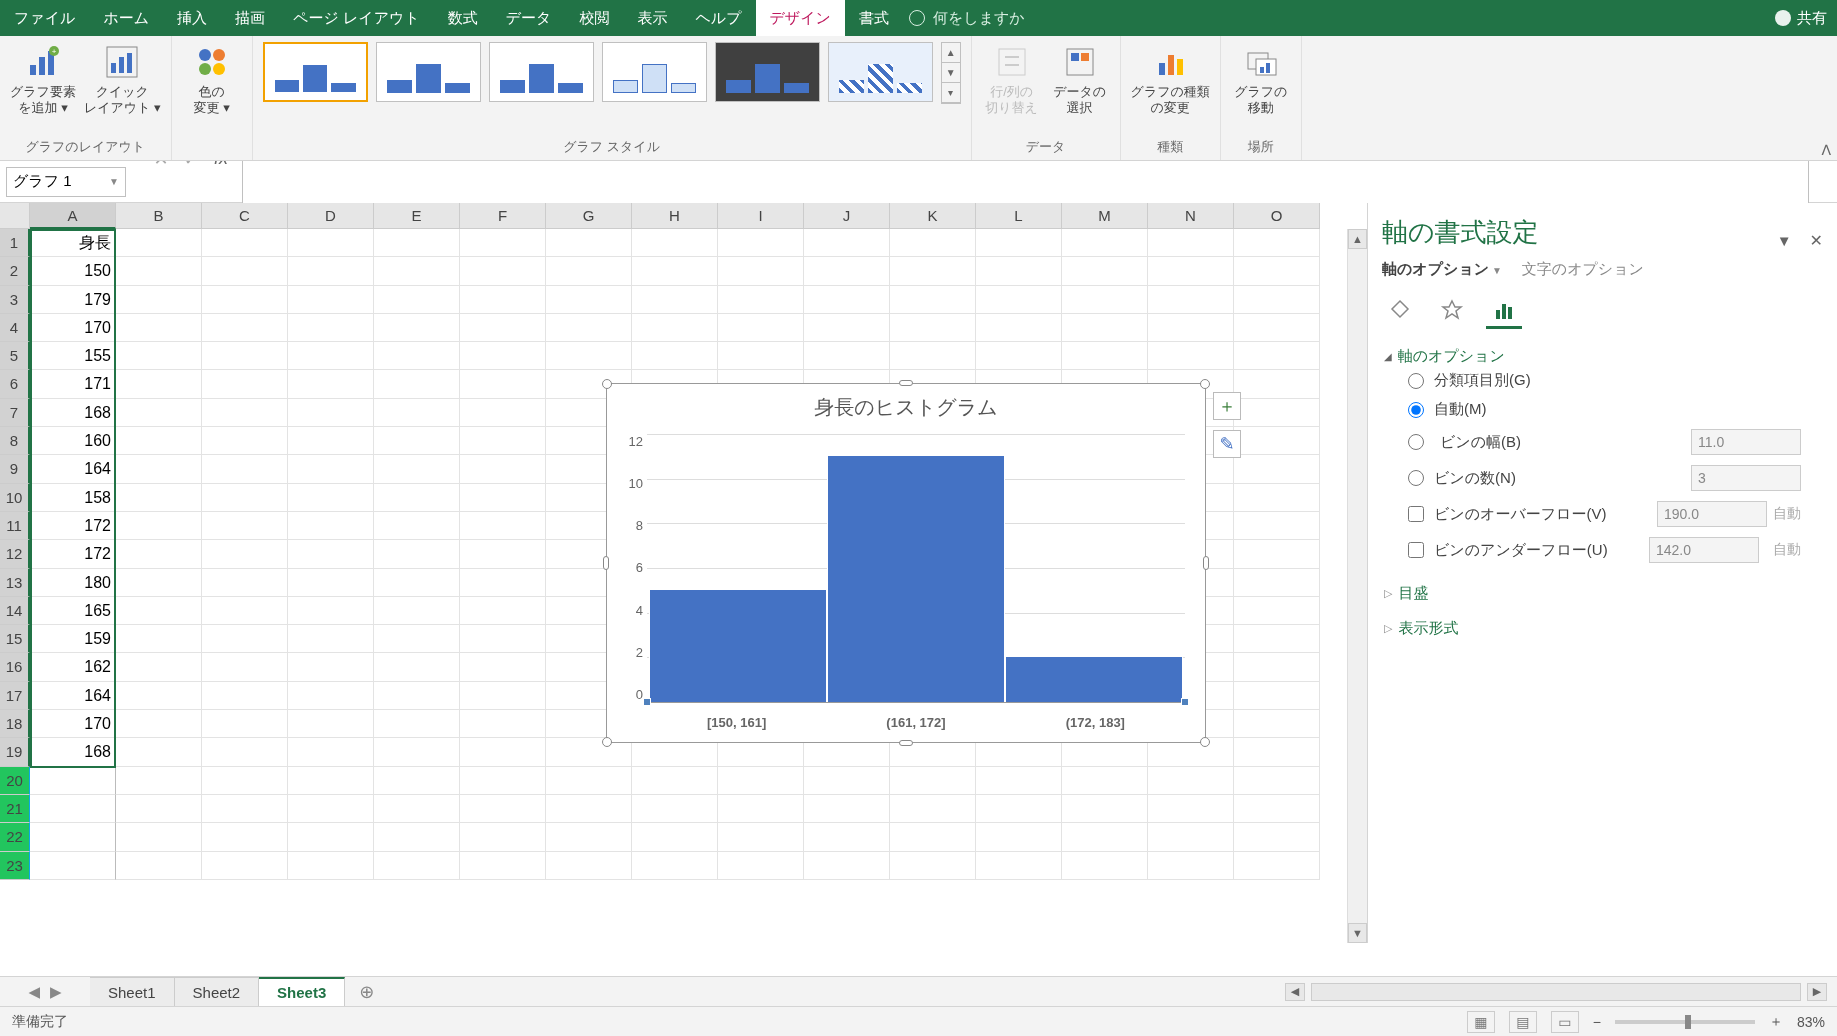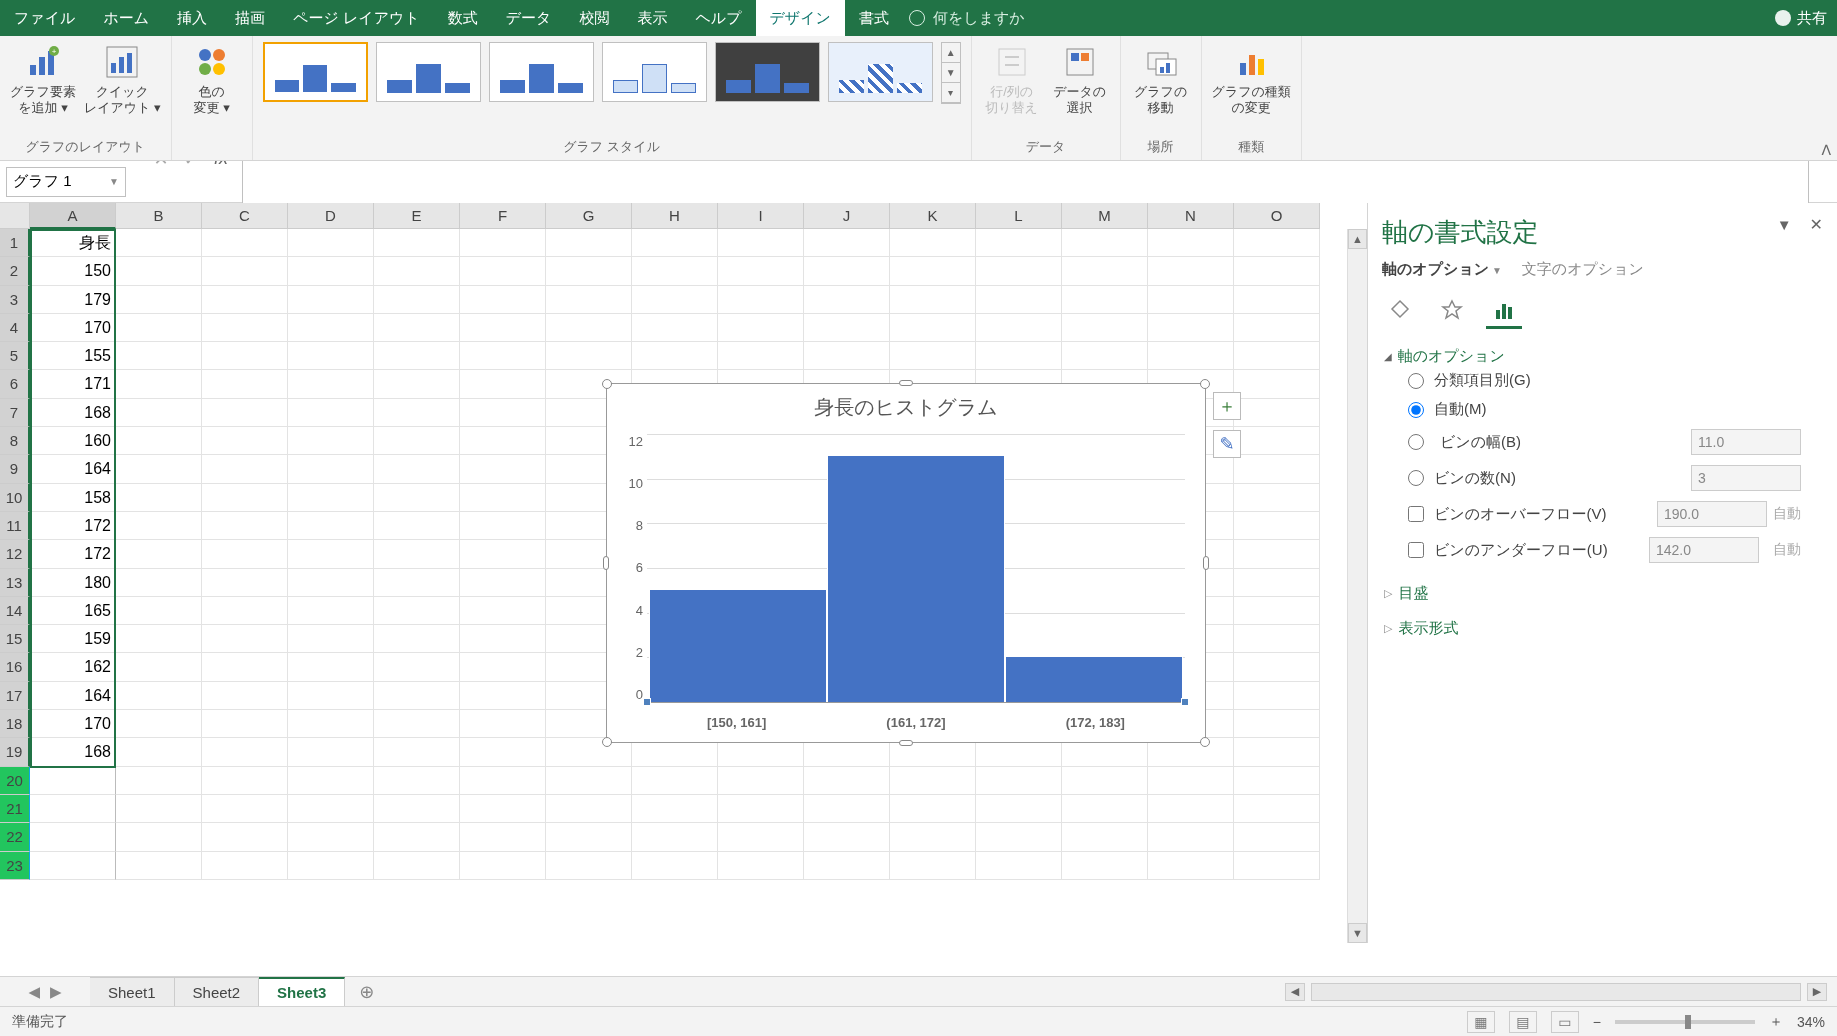--- a/index.html
+++ b/index.html
@@ -1,21 +1,21 @@
 <!DOCTYPE html>
 <html><head>
 <meta charset="utf-8">
 <style>
 * { box-sizing: border-box; margin: 0; padding: 0; font-family: "Yu Gothic UI", "Meiryo", sans-serif; }
 body { background: #fff; overflow: hidden; width: 1837px; height: 1036px; position: relative; font-size: 15px; }
 
 
 .menubar { background: #217346; height: 36px; display: flex; align-items: stretch; color: #fff; position: relative; }
 .menubar .tab { padding: 0 14px; display: flex; align-items: center; font-size: 15px; cursor: pointer; white-space: nowrap; }
-.menubar .tab.active { background: #fff; color: #0f766e; }
+.menubar .tab.active { background: #fff; color: #be185d; }
 .tellme { display: flex; align-items: center; gap: 8px; margin-left: 6px; color: #d9efe2; }
 .tellme .bulb { width: 16px; height: 16px; border: 1.5px solid #d9efe2; border-radius: 50%; position: relative; }
 .share { position: absolute; right: 10px; top: 0; bottom: 0; display: flex; align-items: center; gap: 6px; color: #fff; }
 .share .person { width: 16px; height: 16px; background: #fff; border-radius: 50%; opacity: .9; }
 
 
 .ribbon { background: #f3f3f3; height: 125px; border-bottom: 1px solid #d4d4d4; display: flex; position: relative; }
 .rgroup { border-right: 1px solid #e0e0e0; display: flex; flex-direction: column; align-items: center; justify-content: space-between; padding: 6px 10px 2px; }
 .rgroup .items { display: flex; gap: 8px; align-items: flex-start; flex: 1; }
 .rgroup .glabel { font-size: 13px; color: #666; padding: 2px 0; }
@@ -72,21 +72,21 @@
 .bars { position:absolute; left:2px; right:2px; bottom:0; top:0; display:flex; align-items:flex-end; }
 .bar { flex:1; background:#4472c4; border-left:1px solid #fff; border-right:1px solid #fff;}
 .xcats { position:absolute; left:40px; right:20px; bottom:12px; display:flex; font-size:13px; color:#666;}
 .xcats span { flex:1; text-align:center;font-weight:bold;}
 .chart-side { position:absolute; right:-36px; top:8px; display:flex; flex-direction:column; gap:10px;}
 .chart-side div { width:28px; height:28px; border:1px solid #bbb; background:#fff; display:flex; align-items:center; justify-content:center; font-size:18px; color:#3a7f3a; cursor:pointer;}
 .bluehandle { position:absolute; width:8px; height:8px; background:#4f81bd; border:1px solid #fff;}
 
 
 .taskpane { width: 470px; border-left: 1px solid #d4d4d4; background: #fff; display:flex; flex-direction:column; }
-.tp-head { display:flex; align-items:flex-start; justify-content:space-between; padding: 12px 14px 6px; }
+.tp-head { display:flex; align-items:flex-end; justify-content:space-between; padding: 12px 14px 6px; }
 .tp-title { font-size: 26px; color: #217346; }
 .tp-close { color:#666; cursor:pointer; font-size:16px;}
 .tp-dd { color:#666; cursor:pointer;}
 .tp-sub { display:flex; gap:20px; padding: 4px 14px; font-size:15px; }
 .tp-sub .on { color:#444; font-weight:600; }
 .tp-sub .on::after { content:" ▼"; font-size:10px; color:#888;}
 .tp-sub .off { color:#888; }
 .tp-icons { display:flex; gap:16px; padding: 10px 14px; }
 .tp-ico { width:36px; height:36px; display:flex; align-items:center; justify-content:center; cursor:pointer; border-bottom:3px solid transparent;}
 .tp-ico.active { border-bottom:3px solid #217346;}
@@ -277,48 +277,48 @@
       </div>
     </div>
     <div class="glabel">データ</div>
   </div>
 
   <div class="rgroup">
     <div class="items">
       <div class="rbtn">
         <div class="ico">
             <svg width="34" height="34">
+              <rect x="6" y="18" width="6" height="12" fill="#4472c4"></rect>
+              <rect x="15" y="10" width="6" height="20" fill="#ed7d31"></rect>
+              <rect x="24" y="14" width="6" height="16" fill="#ffc000"></rect>
+            </svg>
+          </div>
+        <div class="lbl">グラフの種類
+の変更</div>
+      </div>
+    </div>
+    <div class="glabel">種類</div>
+  </div>
+
+  <div class="rgroup">
+    <div class="items">
+      <div class="rbtn">
+        <div class="ico">
+            <svg width="34" height="34">
               <rect x="4" y="8" width="20" height="16" fill="none" stroke="#888"></rect>
               <rect x="12" y="14" width="20" height="16" fill="#fff" stroke="#888"></rect>
               <rect x="16" y="22" width="4" height="6" fill="#4472c4"></rect>
               <rect x="22" y="18" width="4" height="10" fill="#4472c4"></rect>
             </svg>
           </div>
         <div class="lbl">グラフの
 移動</div>
       </div>
     </div>
     <div class="glabel">場所</div>
-  </div>
-
-  <div class="rgroup">
-    <div class="items">
-      <div class="rbtn">
-        <div class="ico">
-            <svg width="34" height="34">
-              <rect x="6" y="18" width="6" height="12" fill="#4472c4"></rect>
-              <rect x="15" y="10" width="6" height="20" fill="#ed7d31"></rect>
-              <rect x="24" y="14" width="6" height="16" fill="#ffc000"></rect>
-            </svg>
-          </div>
-        <div class="lbl">グラフの種類
-の変更</div>
-      </div>
-    </div>
-    <div class="glabel">種類</div>
   </div>
   <div class="ribbon-collapse">ᐱ</div>
 </div>
 
 <div class="fxrow">
   <div class="namebox">
     <span>グラフ 1</span>
     <span class="dd">▼</span>
   </div>
   <div class="fxwrap">
@@ -937,15 +937,15 @@
   <span>準備完了</span>
   <div class="zoom">
     <div class="viewbtn">▦</div>
     <div class="viewbtn">▤</div>
     <div class="viewbtn">▭</div>
     <span>−</span>
     <div class="slider">
         <div class="thumb"></div>
       </div>
     <span>＋</span>
-    <span>34%</span>
+    <span>83%</span>
   </div>
 </div>
 
 </body></html>

